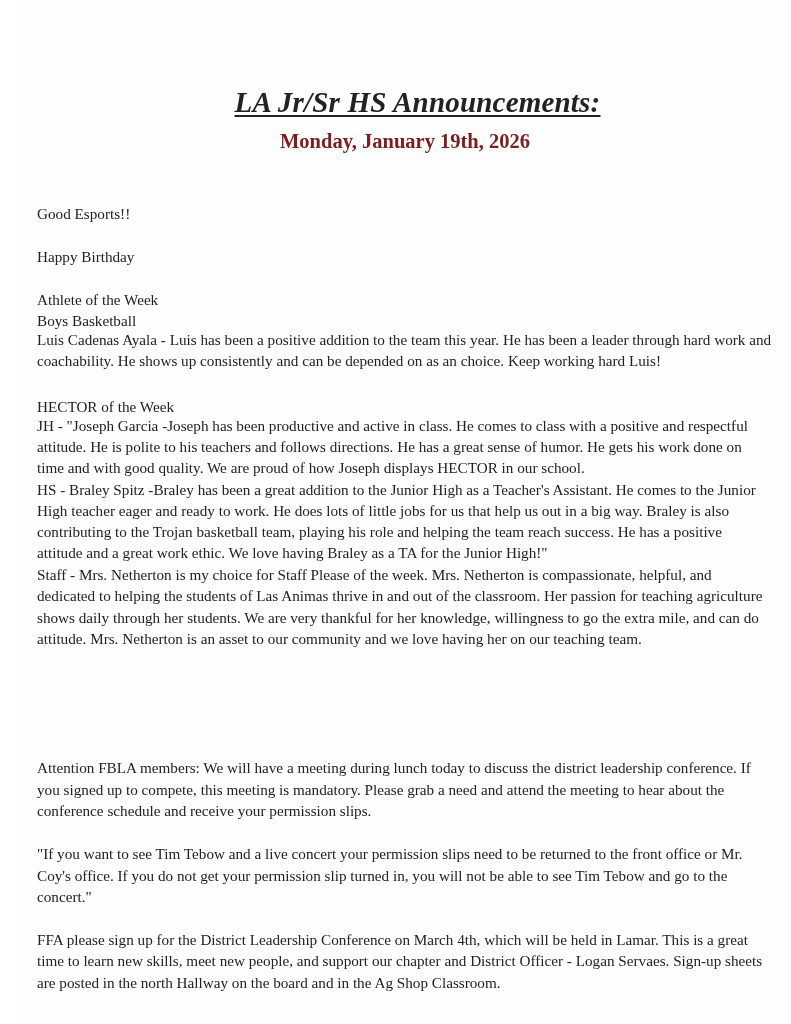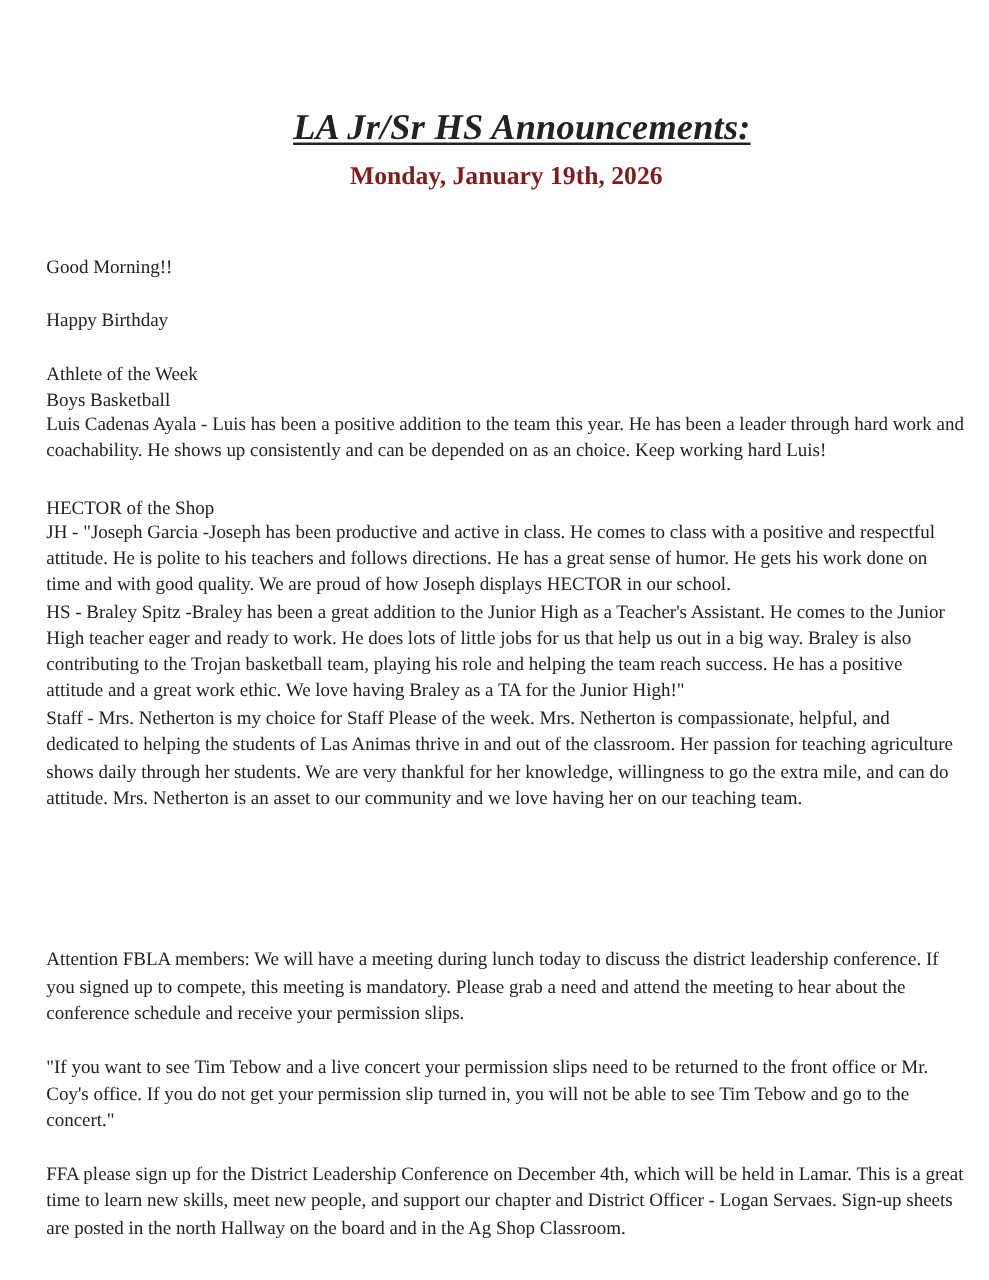--- a/index.html
+++ b/index.html
@@ -57,33 +57,33 @@
     }
   </style>
 </head>
 <body>
 
 <div class="page">
 
   <div class="title">LA Jr/Sr HS Announcements:</div>
   <div class="date">Monday, January 19th, 2026</div>
 
-  <div class="line" style="top:205px">Good Morning!!</div>
+  <div class="line" style="top:205px">Good Esports!!</div>
 
   <div class="line" style="top:248px">Happy Birthday</div>
 
   <div>
     <div class="line" style="top:291px">Athlete of the Week</div>
     <div class="line" style="top:312px">Boys Basketball</div>
     <div class="line" style="top:331px">Luis Cadenas Ayala - Luis has been a positive addition to the team this year. He has been a leader through hard work and</div>
     <div class="line" style="top:352px">coachability. He shows up consistently and can be depended on as an choice. Keep working hard Luis!</div>
   </div>
 
   <div>
-    <div class="line" style="top:398px">HECTOR of the Shop</div>
+    <div class="line" style="top:398px">HECTOR of the Week</div>
     <div class="line" style="top:417px">JH - "Joseph Garcia -Joseph has been productive and active in class.  He comes to class with a positive and respectful</div>
     <div class="line" style="top:438px">attitude.  He is polite to his teachers and follows directions.  He has a great sense of humor.  He gets his work done on</div>
     <div class="line" style="top:459px">time and with good quality.  We are proud of how Joseph  displays HECTOR in our school.</div>
     <div class="line" style="top:481px">HS - Braley Spitz -Braley has been a great addition to the Junior High as a Teacher's Assistant.  He comes to the Junior</div>
     <div class="line" style="top:502px">High teacher eager and ready to work.  He does lots of little jobs for us that help us out in a big way.  Braley is also</div>
     <div class="line" style="top:523px">contributing to the Trojan basketball team, playing his role and helping the team reach success.  He has a positive</div>
     <div class="line" style="top:544px">attitude and a great work ethic.  We love having Braley as a TA for the Junior High!"</div>
     <div class="line" style="top:566px">Staff - Mrs. Netherton is my choice for Staff Please of the week. Mrs. Netherton is compassionate, helpful, and</div>
     <div class="line" style="top:587px">dedicated to helping the students of Las Animas thrive in and out of the classroom. Her passion for teaching agriculture</div>
     <div class="line" style="top:609px">shows daily through her students. We are very thankful for her knowledge, willingness to go the extra mile, and can do</div>
@@ -98,18 +98,18 @@
     <div class="line" style="top:802px">conference schedule and receive your permission slips.</div>
   </div>
 
   <div>
     <div class="line" style="top:845px">"If you want to see Tim Tebow and a live concert your permission slips need to be returned to the front office or Mr.</div>
     <div class="line" style="top:867px">Coy's office. If you do not get your permission slip turned in, you will not be able to see Tim Tebow and go to the</div>
     <div class="line" style="top:888px">concert."</div>
   </div>
 
   <div>
-    <div class="line" style="top:931px">FFA please sign up for the District Leadership Conference on December 4th,  which will be held in Lamar.  This is a great</div>
+    <div class="line" style="top:931px">FFA please sign up for the District Leadership Conference on March 4th,  which will be held in Lamar.  This is a great</div>
     <div class="line" style="top:952px">time to learn new skills, meet new people, and support our chapter and District Officer - Logan Servaes.  Sign-up sheets</div>
     <div class="line" style="top:974px">are posted in the north Hallway on the board and in the Ag Shop Classroom.</div>
   </div>
 
 </div>
 
 </body></html>

